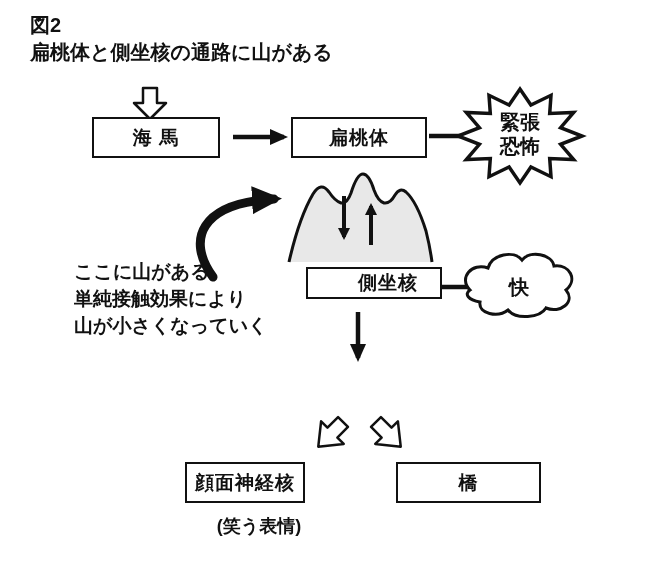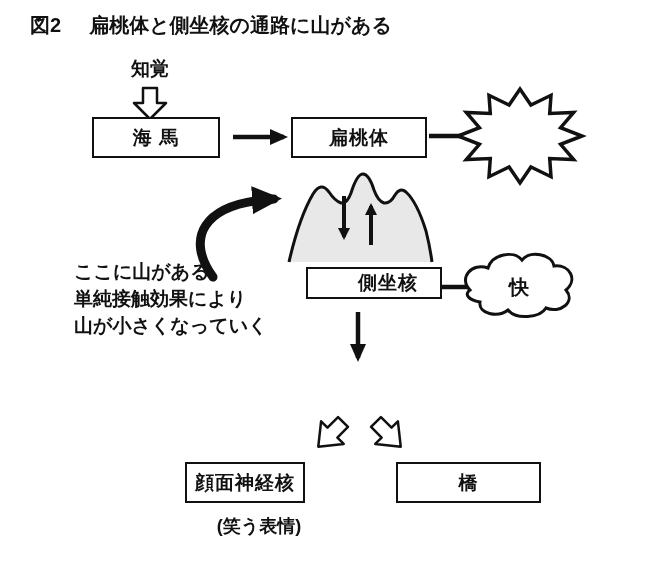--- a/index.html
+++ b/index.html
@@ -7,21 +7,21 @@
     position:relative;width:671px;height:575px;background:#ffffff;overflow:hidden;
     font-family:"Liberation Sans","DejaVu Sans",sans-serif;color:#111;
   }
   .abs{position:absolute;}
   #overlay{position:absolute;left:0;top:0;z-index:1;}
   .box{
     position:absolute;z-index:2;background:#ffffff;border:2.5px solid #111;
     display:flex;align-items:center;justify-content:center;
     font-size:19px;font-weight:700;letter-spacing:1px;box-sizing:border-box;
   }
-  .txt{position:absolute;z-index:3;font-weight:700;}
+  .txt{position:absolute;z-index:3;font-weight:700;flex-direction:column;}
   .title-row{left:30px;top:12px;display:flex;font-size:20px;}
   .title-row .fig{margin-right:28px;}
   .center{text-align:center;}
   .bubble-text{z-index:3;display:flex;flex-direction:column;align-items:center;justify-content:center;font-size:20px;line-height:24px;}
   .annotation{left:74px;top:258px;font-size:19px;line-height:27px;}
   .caption{top:514px;font-size:18px;}
 </style>
 </head>
 <body>
 
@@ -67,28 +67,31 @@
     <g transform="translate(388,434) rotate(-45)">
       <polygon points="-7,-17 7,-17 7,-2 16,-2 0,18 -16,-2 -7,-2" fill="#ffffff" stroke="#111" stroke-width="2.5" stroke-linejoin="round"></polygon>
     </g>
   </svg>
 
   <div class="txt title-row abs">
     <span class="fig">図2</span>
     <span>扁桃体と側坐核の通路に山がある</span>
   </div>
 
-  <div class="txt center" style="left:112px;top:56px;width:76px;font-size:19px;">知覚</div>
 
   <div class="box" style="left:92px;top:117px;width:128px;height:41px;">海 馬</div>
   <div class="box" style="left:291px;top:117px;width:136px;height:41px;">扁桃体</div>
   <div class="box" style="left:306px;top:267px;width:136px;height:32px;padding-left:28px;">側坐核</div>
   <div class="box" style="left:185px;top:462px;width:120px;height:41px;">顔面神経核</div>
   <div class="box" style="left:396px;top:462px;width:145px;height:41px;">橋</div>
 
+  <div class="txt bubble-text center" style="left:472px;top:110px;width:96px;">
+    <div>緊張</div>
+    <div>恐怖</div>
+  </div>
 
   <div class="txt bubble-text center" style="left:493px;top:275px;width:52px;">快</div>
 
   <div class="txt caption center" style="left:185px;width:148px;">(笑う表情)</div>
 
   <div class="txt annotation">
     <div>ここに山がある</div>
     <div>単純接触効果により</div>
     <div>山が小さくなっていく</div>
   </div>

